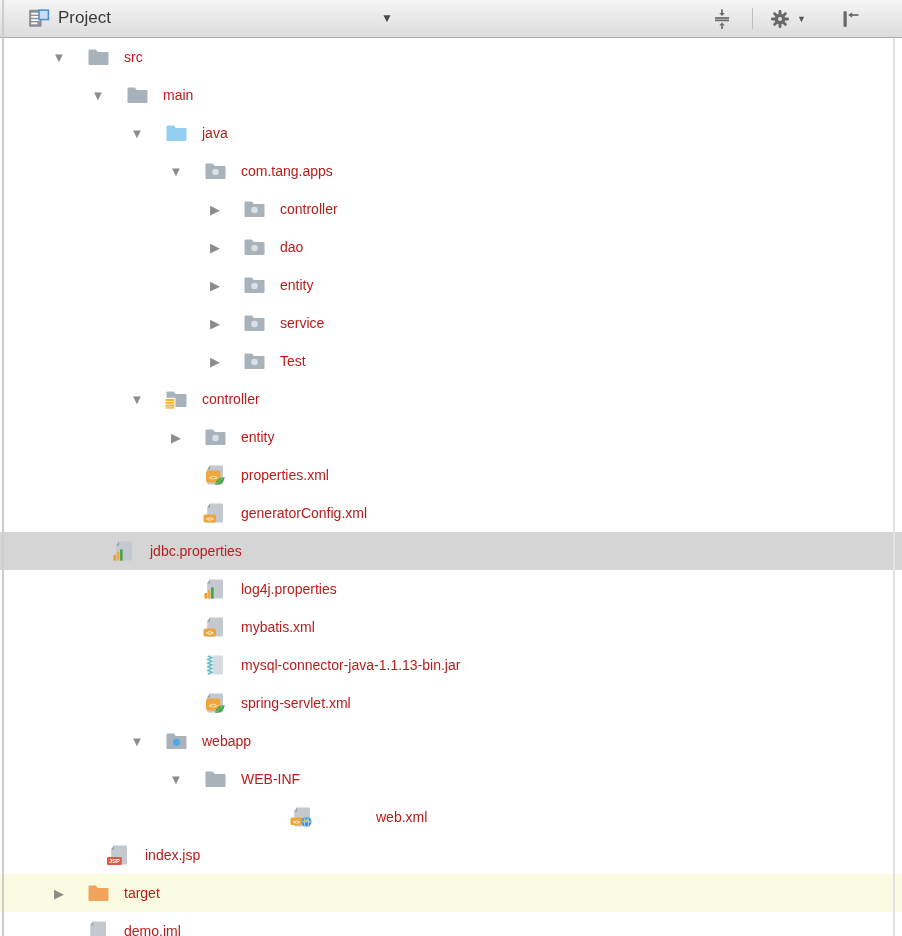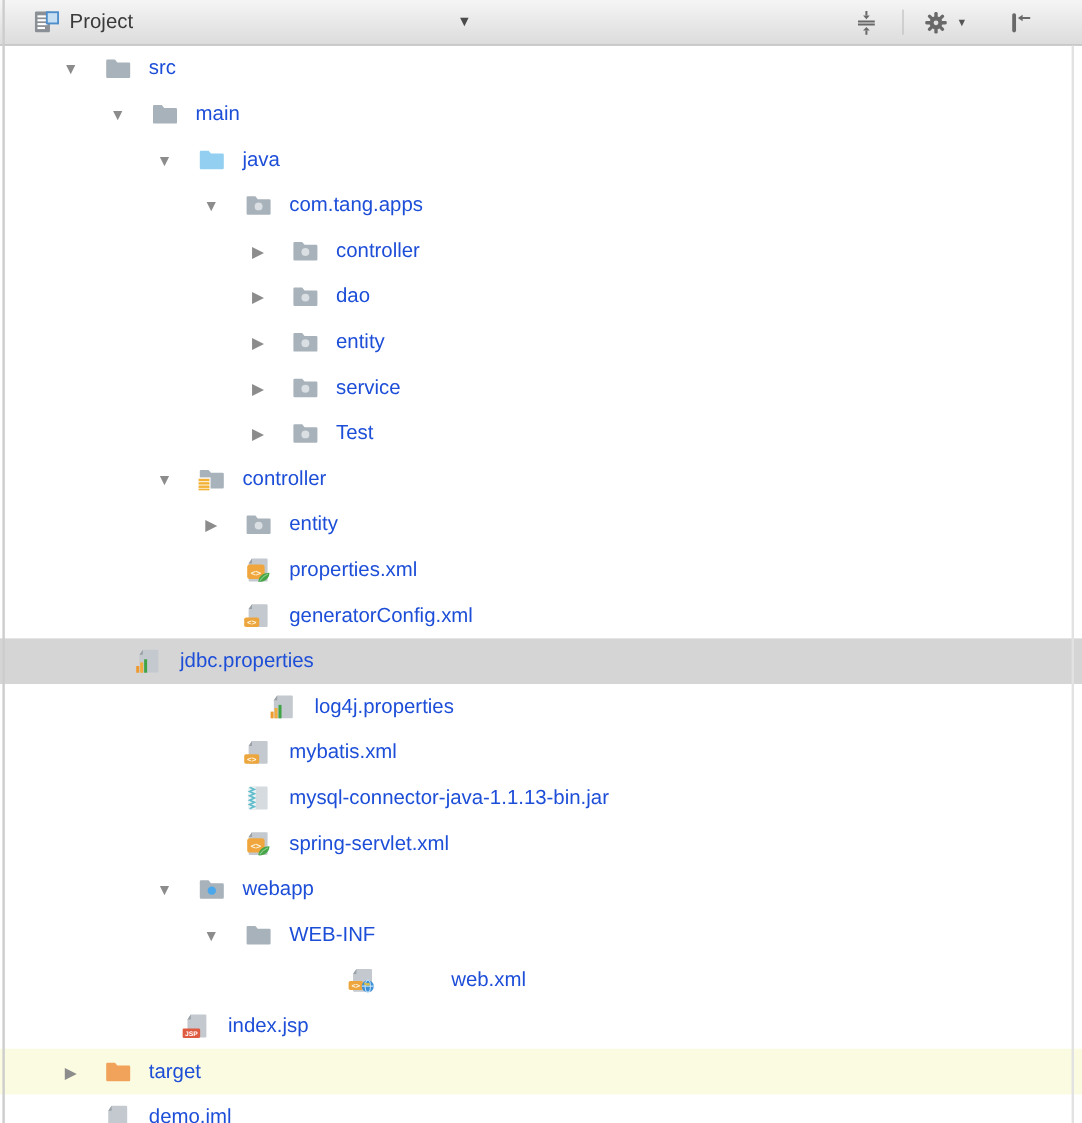--- a/index.html
+++ b/index.html
@@ -22,21 +22,21 @@
   .t-hide{left:838px;}
 
   
   #tree{position:absolute;top:38px;left:0;right:0;}
   .row{height:38px;display:flex;align-items:center;white-space:nowrap;}
   .row.sel{background:#D5D5D5;}
   .row.hl{background:#FBFBE1;}
   .arrow{flex:0 0 26px;width:26px;text-align:center;color:#8C8C8C;font-size:13px;line-height:1;}
   .ficon{flex:0 0 24px;width:24px;height:24px;margin:0 14px;}
   .ficon svg{width:24px;height:24px;display:block;}
-  .label{font-size:17px;color:#1d4ed8;}
+  .label{font-size:14px;color:#b91c1c;}
 
   
   .left-line{position:absolute;left:2px;top:0;bottom:0;width:2px;background:#CDCDCD;z-index:5;}
   .right-line{position:absolute;right:7px;top:38px;bottom:0;width:2px;background:#E2E2E2;z-index:5;}
 </style>
 </head>
 <body>
 
 <div class="panel">
 
@@ -233,21 +233,21 @@
           <svg viewBox="0 0 24 24">
             <path d="M7 2.5 H19 a1 1 0 0 1 1 1 V20.5 a1 1 0 0 1 -1 1 H5.2 a1 1 0 0 1 -1 -1 V6.6 z" fill="#C3C9CE"></path>
             <polygon points="7,2.5 7,6.6 4.2,6.6" fill="#99A1A7"></polygon>
             <rect x="1.5" y="16" width="2.5" height="5.6" fill="#EE9A2E"></rect>
             <rect x="4.8" y="13" width="2.5" height="8.6" fill="#F3AC3C"></rect>
             <rect x="8.1" y="10.4" width="2.5" height="11.2" fill="#3FA446"></rect>
           </svg>
         </span>
         <span class="label">jdbc.properties</span>
       </div>
-      <div class="row" style="padding-left: 163px; margin-left: 21px;">
+      <div class="row" style="padding-left: 163px;">
         <span class="arrow"></span>
         <span class="ficon">
           <svg viewBox="0 0 24 24">
             <path d="M7 2.5 H19 a1 1 0 0 1 1 1 V20.5 a1 1 0 0 1 -1 1 H5.2 a1 1 0 0 1 -1 -1 V6.6 z" fill="#C3C9CE"></path>
             <polygon points="7,2.5 7,6.6 4.2,6.6" fill="#99A1A7"></polygon>
             <rect x="1.5" y="16" width="2.5" height="5.6" fill="#EE9A2E"></rect>
             <rect x="4.8" y="13" width="2.5" height="8.6" fill="#F3AC3C"></rect>
             <rect x="8.1" y="10.4" width="2.5" height="11.2" fill="#3FA446"></rect>
           </svg>
         </span>
@@ -319,21 +319,21 @@
             <rect x="0.5" y="12.5" width="12" height="7.6" rx="1.5" fill="#EDA63E"></rect>
             <text x="6.5" y="18.5" font-size="6" font-weight="bold" fill="#FFF7E6" text-anchor="middle" font-family="DejaVu Sans Mono, monospace">&lt;&gt;</text>
             <circle cx="16.5" cy="16.8" r="5" fill="#3E8FD6"></circle>
             <ellipse cx="16.5" cy="16.8" rx="2.2" ry="5" stroke="#BFE0F7" stroke-width="0.9" fill="none"></ellipse>
             <line x1="11.5" y1="16.8" x2="21.5" y2="16.8" stroke="#BFE0F7" stroke-width="0.9"></line>
             <path d="M13.5 13.5 q2 1.5 4 0.5 l1 2 q-2.5 1 -5 -0.5 z" fill="#D8C24E"></path>
           </svg>
         </span>
         <span class="label">web.xml</span>
       </div>
-      <div class="row" style="padding-left: 112px;">
+      <div class="row" style="padding-left: 67px;">
         <span class="arrow"></span>
         <span class="ficon">
           <svg viewBox="0 0 24 24">
             <path d="M7 2.5 H19 a1 1 0 0 1 1 1 V20.5 a1 1 0 0 1 -1 1 H5.2 a1 1 0 0 1 -1 -1 V6.6 z" fill="#C3C9CE"></path>
             <polygon points="7,2.5 7,6.6 4.2,6.6" fill="#99A1A7"></polygon>
             <rect x="0" y="14" width="14.8" height="8" rx="1.2" fill="#DE5B41"></rect>
             <text x="7.4" y="20.2" font-size="5.6" font-weight="bold" fill="#FFFFFF" text-anchor="middle" font-family="Liberation Sans, sans-serif">JSP</text>
           </svg>
         </span>
         <span class="label">index.jsp</span>

